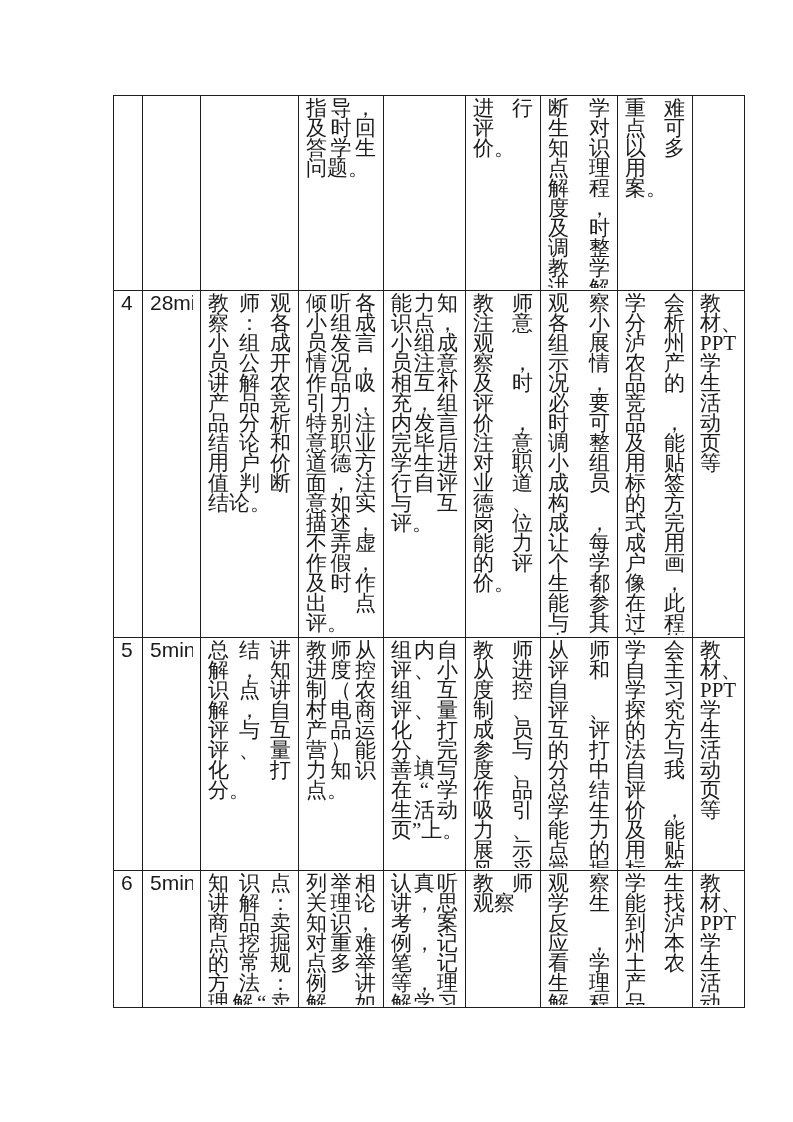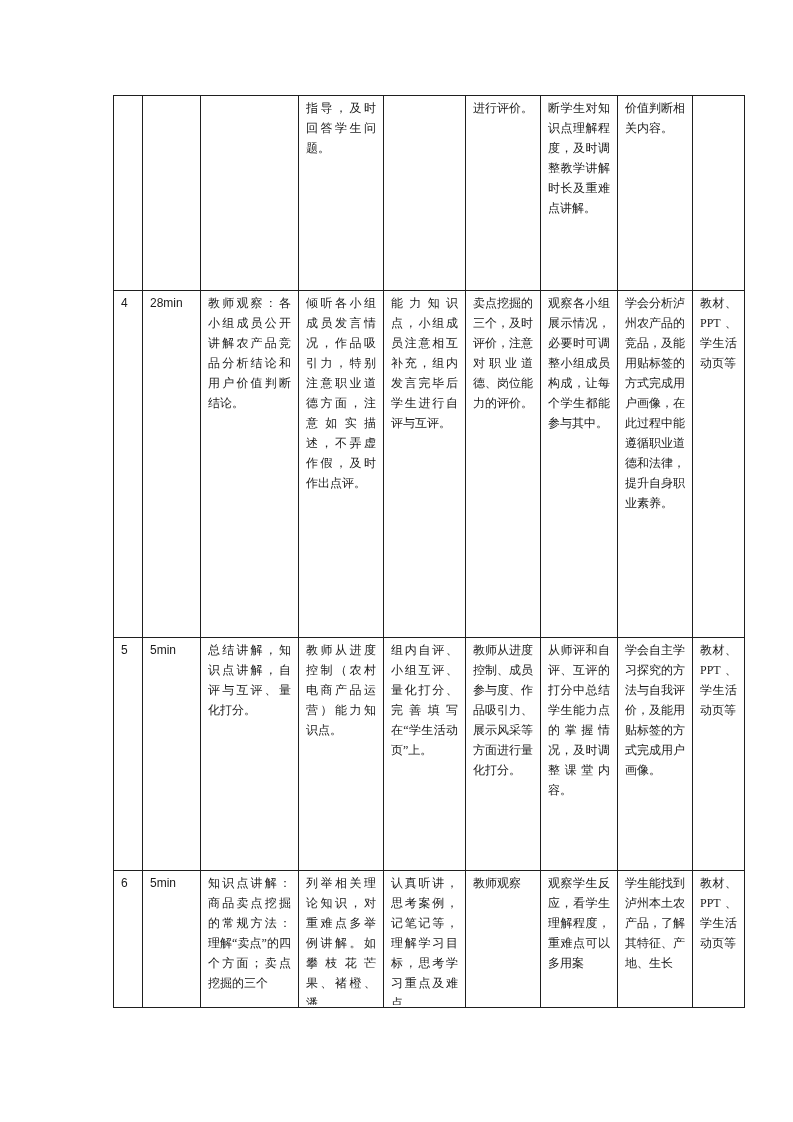--- a/index.html
+++ b/index.html
@@ -12,21 +12,21 @@
     color:#1a1a1a;
   }
   table.lesson{
     position:absolute;left:113px;top:95px;width:631px;
     border-collapse:collapse;table-layout:fixed;
   }
   table.lesson td{
     border:1.5px solid #1f1f1f;
     vertical-align:top;
     padding:2px 7px;
-    font-size:12px;
+    font-size:21px;
     line-height:20px;
     text-align:justify;
     overflow:hidden;
   }
   td.numcell{
     font-family:"Liberation Sans", sans-serif;
     font-size:15px;
     text-align:center;
     padding:6px 2px 2px 2px;
     line-height:18px;
@@ -71,21 +71,21 @@
         <td>
             <div class="cw"></div>
           </td>
         <td>
             <div class="cw">进行评价。</div>
           </td>
         <td>
             <div class="cw">断学生对知识点理解程度，及时调整教学讲解时长及重难点讲解。</div>
           </td>
         <td>
-            <div class="cw">价值判断相关内容。</div>
+            <div class="cw">重难点可以多用案。</div>
           </td>
         <td class="rescell">
             <div class="cw"></div>
           </td>
       </tr>
       <tr class="r1">
         <td class="numcell">
             <div class="cw">4</div>
           </td>
         <td class="numcell">
@@ -94,21 +94,21 @@
         <td>
             <div class="cw">教师观察：各小组成员公开讲解农产品竞品分析结论和用户价值判断结论。</div>
           </td>
         <td>
             <div class="cw">倾听各小组成员发言情况，作品吸引力，特别注意职业道德方面，注意如实描述，不弄虚作假，及时作出点评。</div>
           </td>
         <td>
             <div class="cw">能力知识点，小组成员注意相互补充，组内发言完毕后学生进行自评与互评。</div>
           </td>
         <td>
-            <div class="cw">卖点挖掘的三个，及时评价，注意对职业道德、岗位能力的评价。</div>
+            <div class="cw">教师注意观察，及时评价，注意对职业道德、岗位能力的评价。</div>
           </td>
         <td>
             <div class="cw">观察各小组展示情况，必要时可调整小组成员构成，让每个学生都能参与其中。</div>
           </td>
         <td>
             <div class="cw">学会分析泸州农产品的竞品，及能用贴标签的方式完成用户画像，在此过程中能遵循职业道德和法律，提升自身职业素养。</div>
           </td>
         <td class="rescell">
             <div class="cw">教材、PPT、学生活动页等</div>
           </td>

